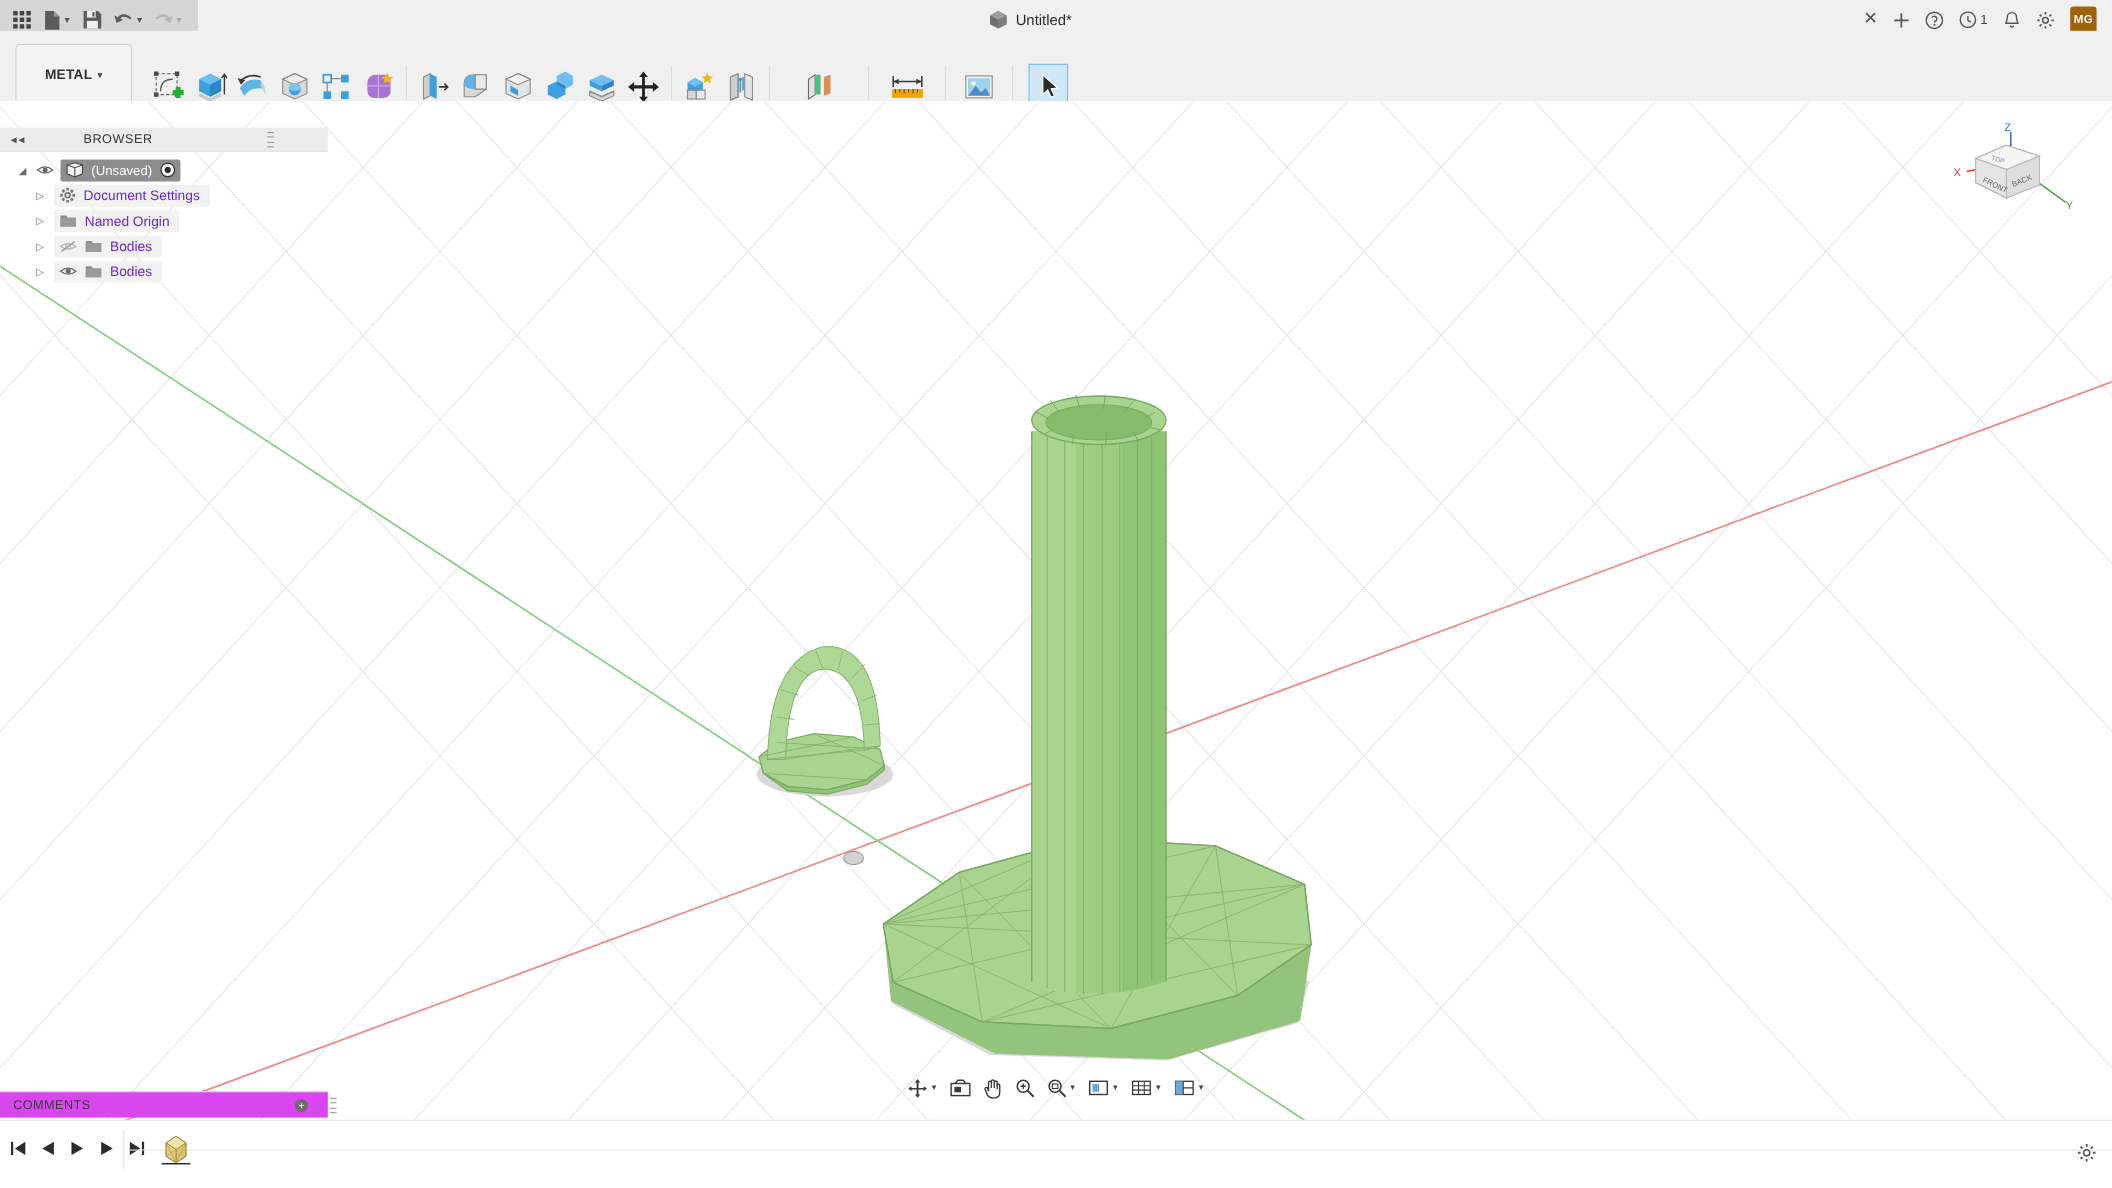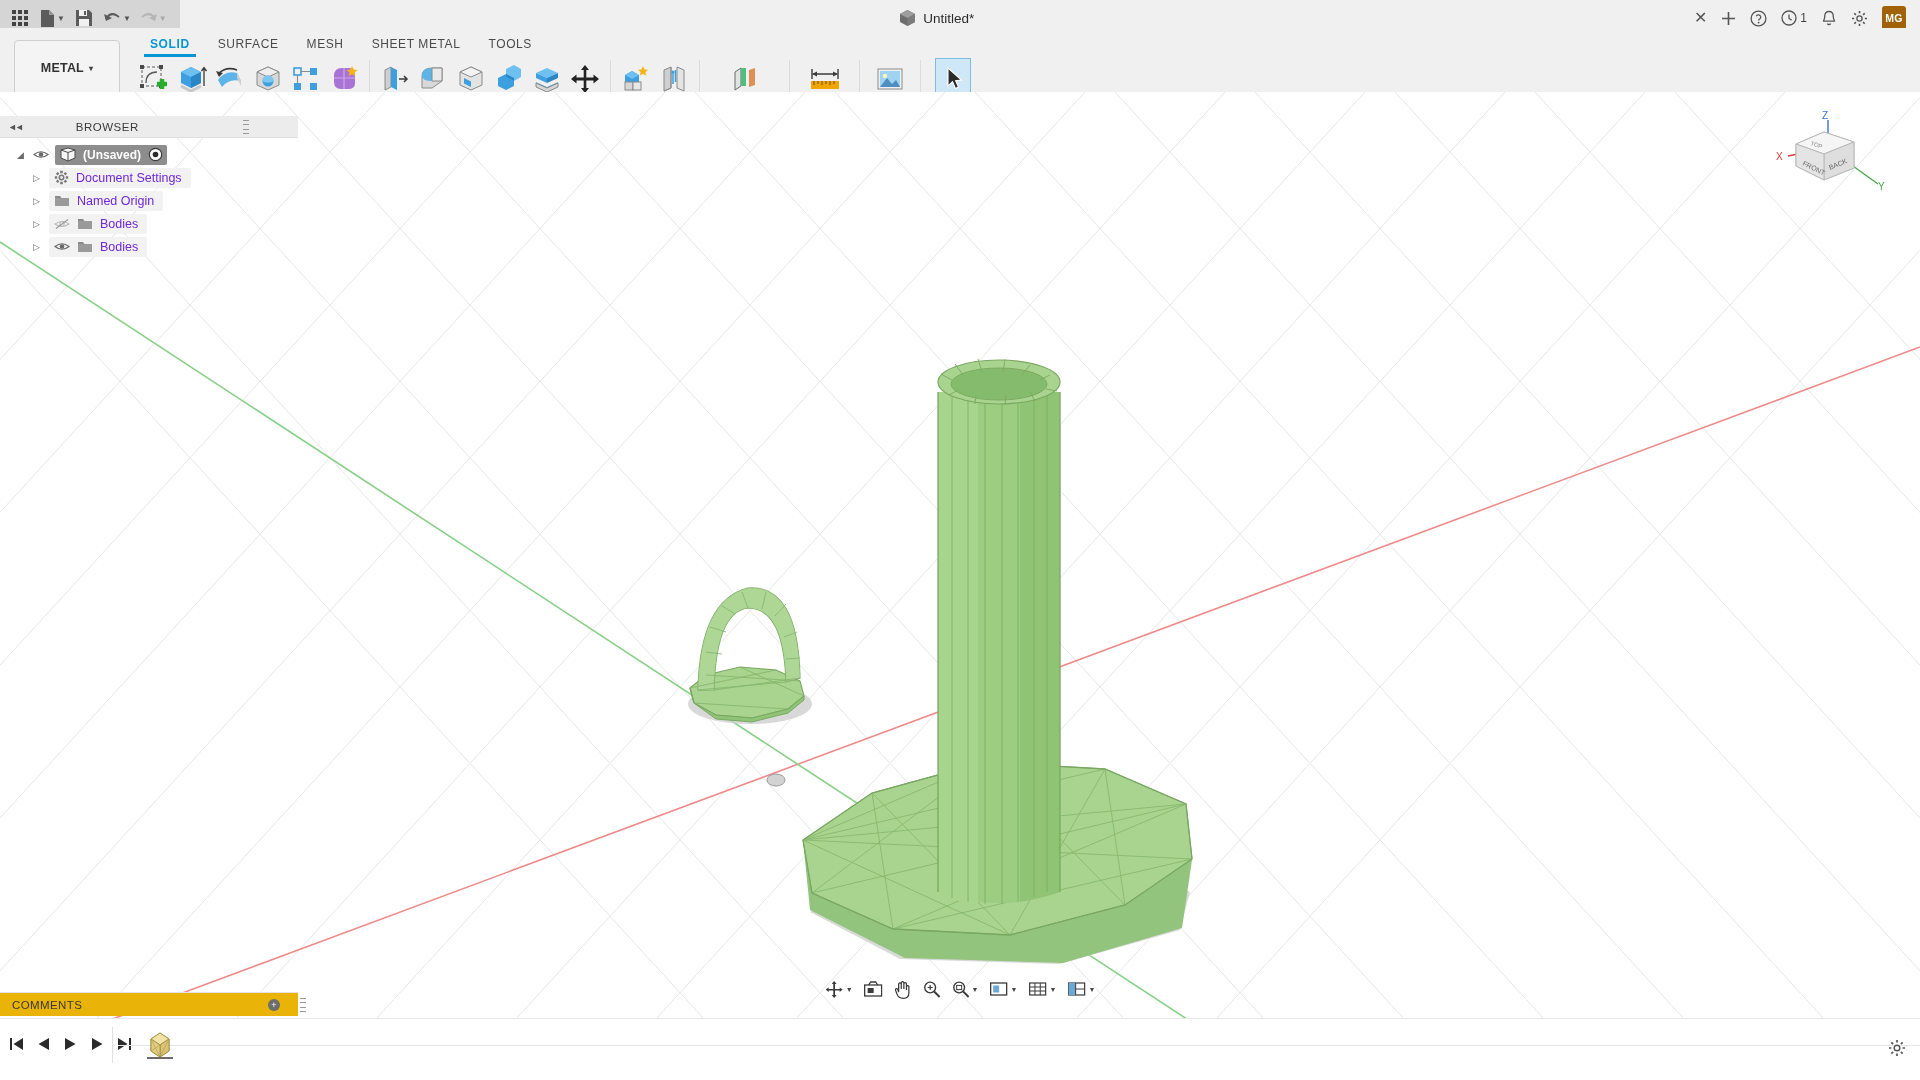--- a/index.html
+++ b/index.html
@@ -121,29 +121,29 @@
   .node .twisty {
     width: 13px; display: flex; justify-content: center;
     color: #6a6a6a; font-size: 9px;
   }
   .node .pill {
     display: flex; align-items: center; gap: 7px;
     background: rgba(240,240,240,0.88); padding: 2px 9px 2px 5px;
     border-radius: 2px; height: 20px;
   }
   .node.root .pill { background: #8d8d8d; color: #fff; padding-right: 4px; }
-  .node.root .pill .lbl { color: #fff; font-weight: bold; font-size: 12px; }
+  .node.root .pill .lbl { color: #fff; font-weight: normal; font-size: 12px; }
   .lbl { font-size: 12.5px; color: #6d28d9; }
   .eye { width: 16px; display:flex; justify-content:center; }
   .tree-indent-1 { padding-left: 30px; }
 
   
   .comments {
     position: absolute; left: 0; bottom: 64px; width: 298px; height: 24px;
-    background: #eab308; display: flex; align-items: center;
+    background: #d946ef; display: flex; align-items: center;
     padding-left: 12px; border-top: 1px solid #e2e2e2; z-index: 30;
   }
   .comments .t { font-size: 11.5px; color: #3a3a3a; letter-spacing: .4px; }
   .comments .plus {
     position: absolute; right: 18px; width: 12px; height: 12px;
     border-radius: 50%; background: #6d6d6d; color:#fff; font-size: 9px;
     display:flex; align-items:center; justify-content:center;
   }
   .panel-grip {
     position: absolute; width: 6px; height: 14px; right: 0px;
@@ -301,27 +301,20 @@
     </div>
   </div>
 
   <div class="ribbon">
 
     <div class="design-btn">
       <span>METAL</span>
       <span class="c">▾</span>
     </div>
 
-    <div class="tabs">
-      <div class="tab active">SOLID</div>
-      <div class="tab">SURFACE</div>
-      <div class="tab">MESH</div>
-      <div class="tab">SHEET METAL</div>
-      <div class="tab">TOOLS</div>
-    </div>
 
     <div class="toolrow">
 
       <div class="grp">
         <div class="grp-icons">
           <div class="tool">
             <svg width="30" height="30" viewBox="0 0 30 30">
               <rect x="3" y="3" width="19" height="19" fill="none" stroke="#5b5b5b" stroke-dasharray="3 2"></rect>
               <path d="M7 19 Q7 8 18 8" fill="none" stroke="#5b5b5b" stroke-width="1.3"></path>
               <g fill="#4a4a4a">

